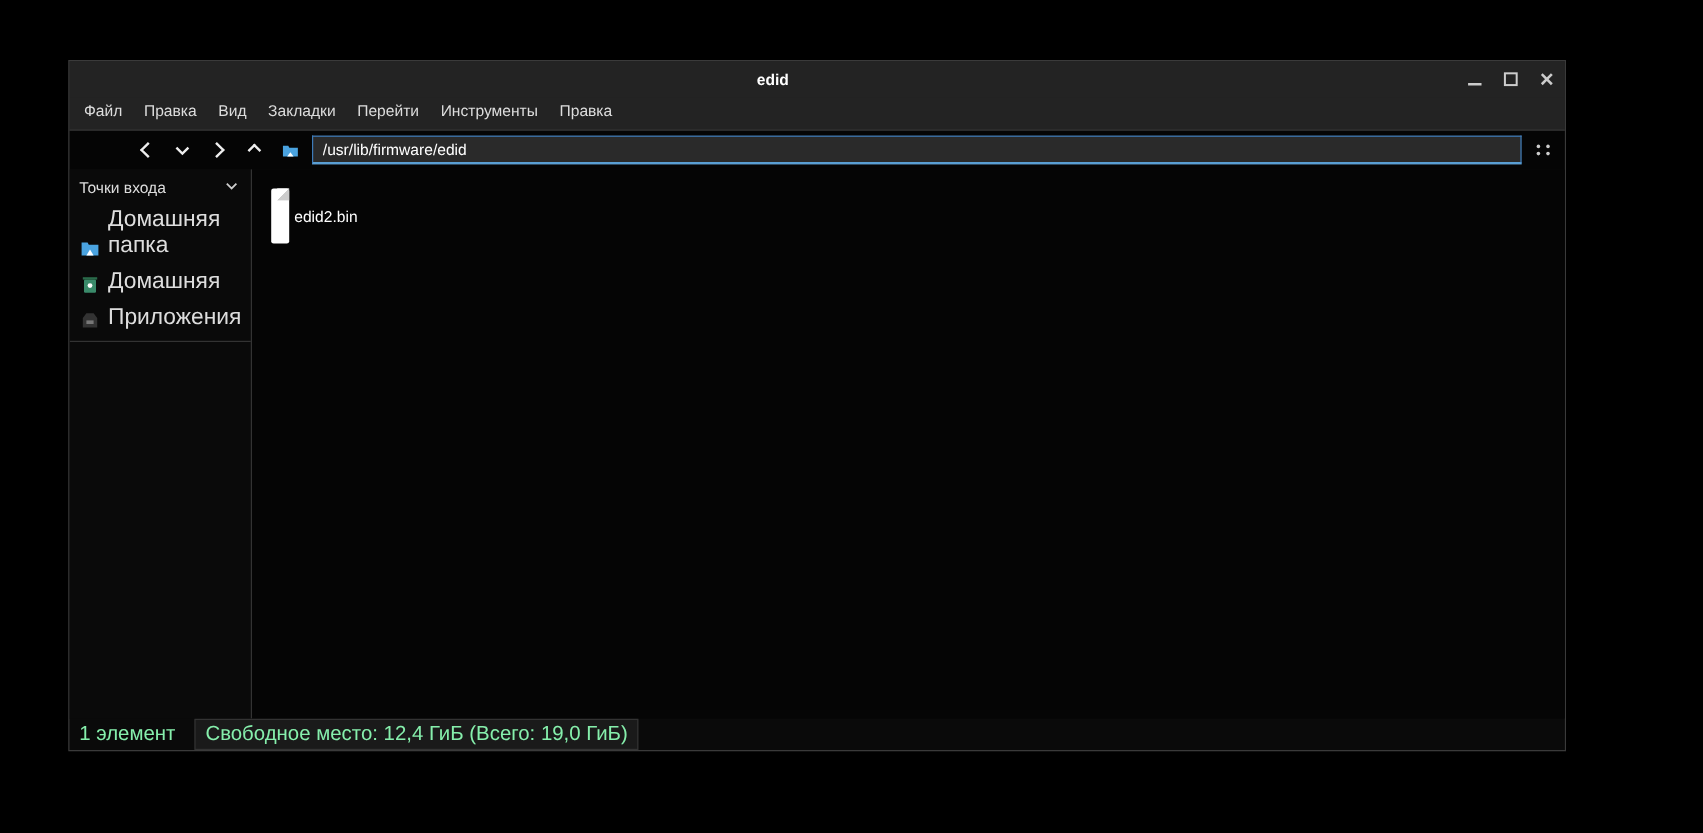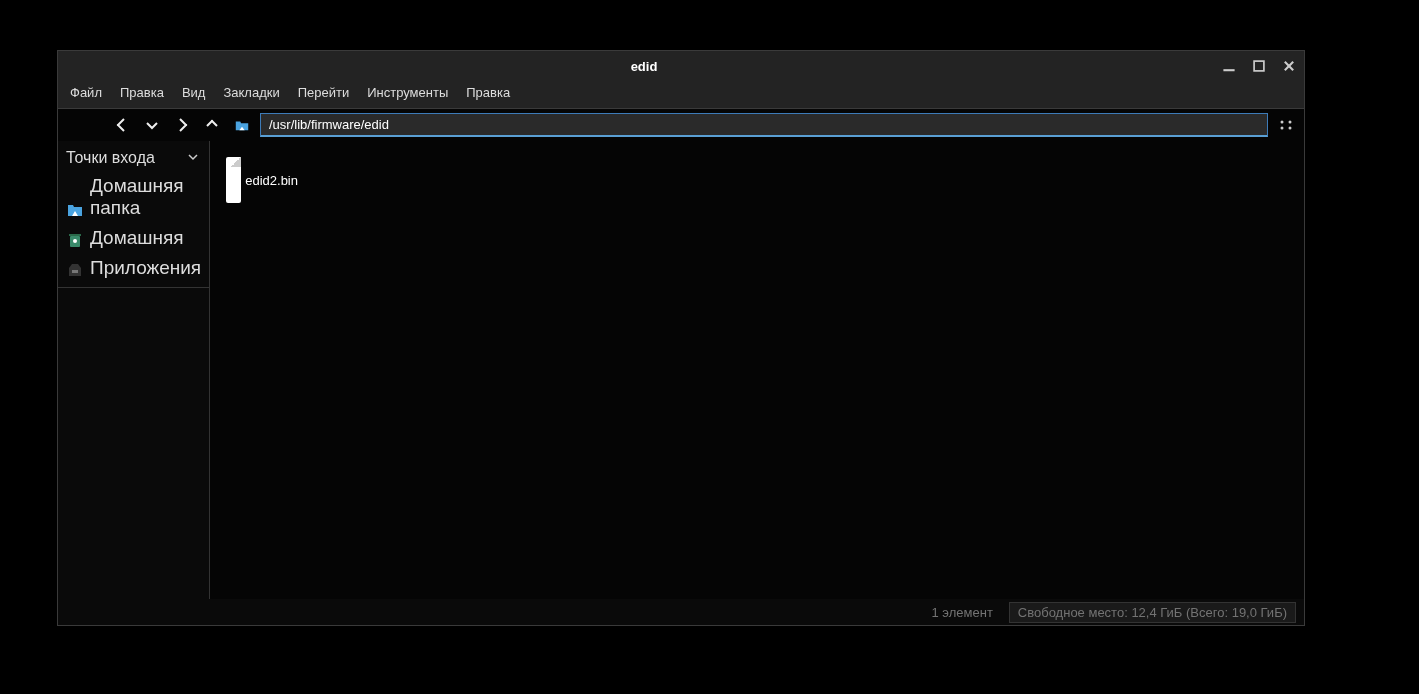--- a/index.html
+++ b/index.html
@@ -82,21 +82,21 @@
   border-right: 1px solid #333;
   display: flex;
   flex-direction: column;
 }
 .sidebar-header {
   display: flex;
   align-items: center;
   justify-content: space-between;
   padding: 8px 10px 4px 8px;
   color: #ddd;
-  font-size: 16px;
+  font-size: 13px;
 }
 .sidebar-item {
   display: flex;
   align-items: flex-end;
   gap: 6px;
   padding: 4px 8px;
   color: #ddd;
   font-size: 19px;
   cursor: pointer;
 }
@@ -131,24 +131,24 @@
   position:absolute; right:0; top:0;
   width:10px; height:10px;
   background: linear-gradient(135deg, #fff 50%, #ccc 50%);
 }
 .file-label { color: #fff; font-size: 13px; text-align: center; }
 .statusbar {
   height: 26px;
   background: #0a0a0a;
   display: flex;
   align-items: center;
-  justify-content: flex-end;
+  justify-content: flex-start;
   padding: 0 8px;
-  color: #737373;
-  font-size: 13px;
+  color: #86efac;
+  font-size: 17px;
 }
 .status-right {
   background: #1a1a1a;
   border: 1px solid #333;
   padding: 2px 8px;
   margin-left: 16px;
 }
 </style>
 </head>
 <body>

